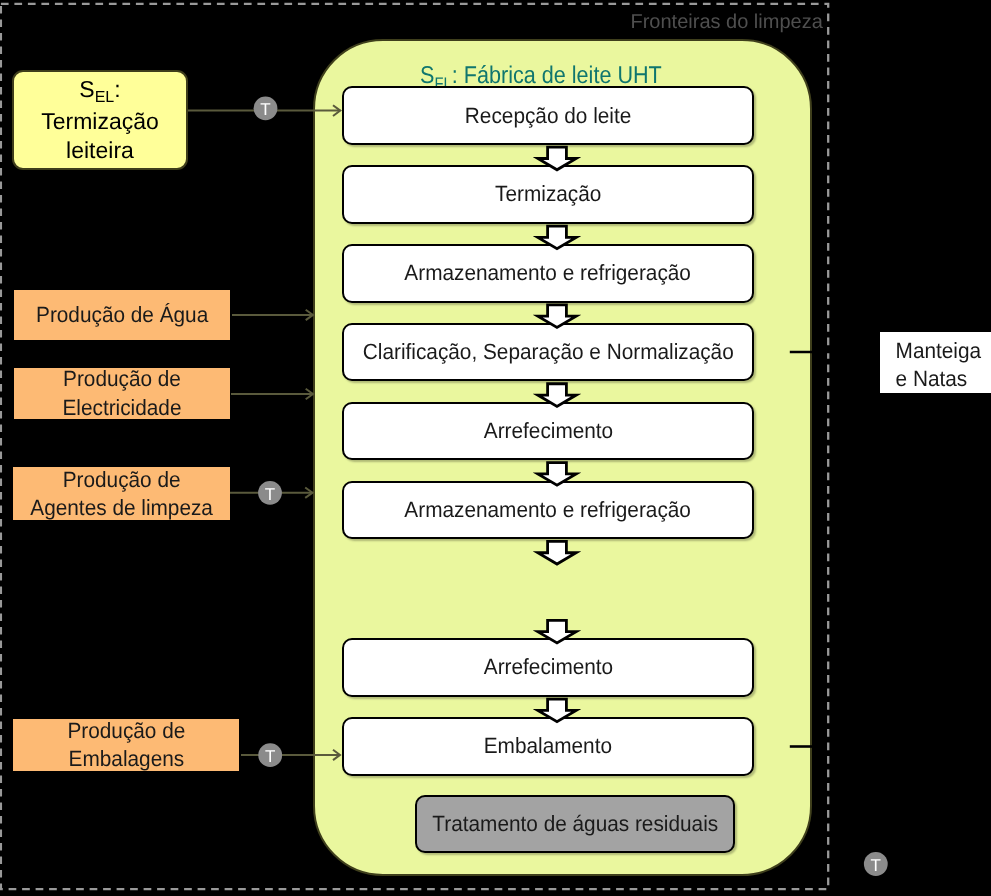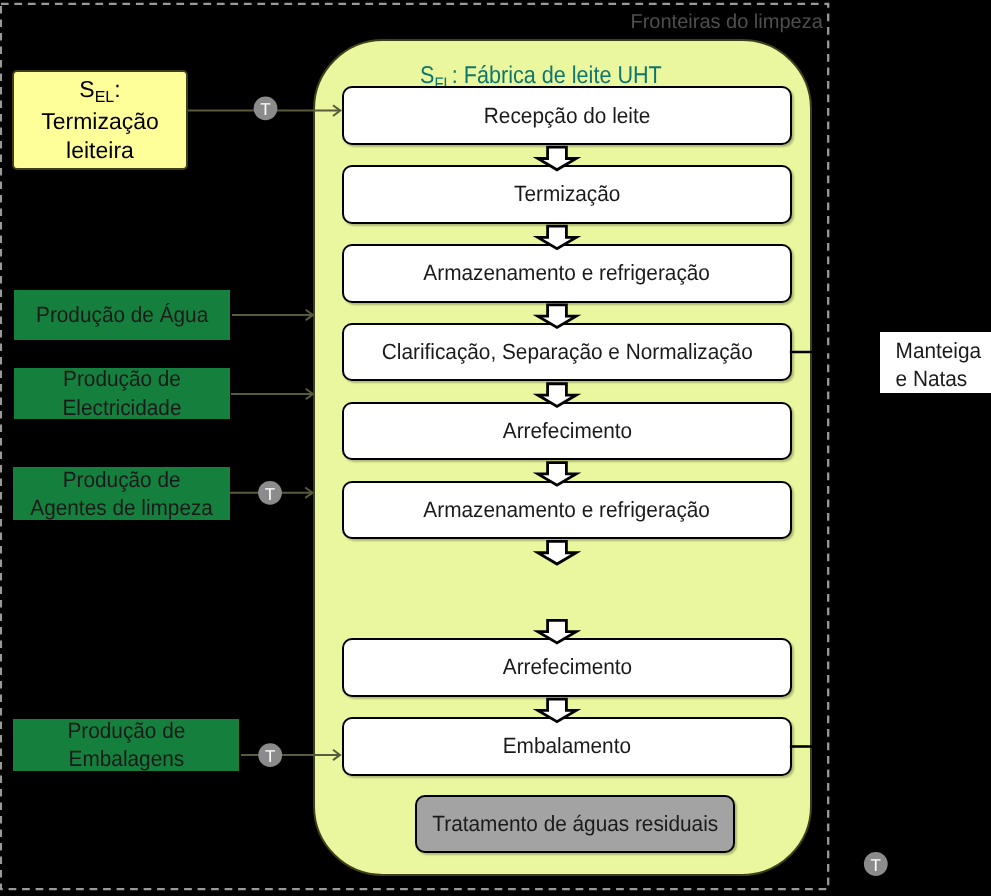--- a/index.html
+++ b/index.html
@@ -19,45 +19,45 @@
 
   
   #plant{left:313.3px;top:39.4px;width:498.7px;height:836.6px;
          background:#eaf79e;border:2px solid #3f3f1c;border-radius:70px;}
   #plant-title{left:291.7px;top:60px;width:498.7px;height:32px;
          text-align:center;font-size:24.3px;color:#0f766e;line-height:32px;white-space:nowrap;}
   #plant-title .ttl{display:inline-block;transform:scaleX(0.889);}
   #plant-title .sub{font-size:16.6px;position:relative;top:6px;}
 
   
-  .step{left:342px;width:450px;height:58.6px;
+  .step{left:342px;width:412px;height:58.6px;
         background:#ffffff;
         border:2.6px solid #000;border-radius:10px;
         display:flex;align-items:center;justify-content:center;
         box-shadow:2px 2px 2px rgba(0,0,0,0.25);}
   .step-label{font-size:22px;color:#1a1a1a;text-align:center;line-height:28px;
         white-space:nowrap;transform:scaleX(0.945);}
   .step-label.two{white-space:normal;width:420px;line-height:26.2px;}
 
   
   #waste{left:414.9px;top:794.8px;width:320.1px;height:58.2px;
          background:#a3a3a3;border:2.6px solid #000;border-radius:10px;
          display:flex;align-items:center;justify-content:center;
          box-shadow:2px 2px 2px rgba(0,0,0,0.25);}
 
   
   #farm{left:11.8px;top:69.9px;width:176.4px;height:100.4px;
-        background:#ffff99;border:2.3px solid #3f3d1b;border-radius:5px;
+        background:#ffff99;border:2.3px solid #3f3d1b;border-radius:11px;
         display:flex;flex-direction:column;align-items:center;justify-content:center;
         box-shadow:2px 2px 2px rgba(0,0,0,0.5);}
   #farm .t{font-size:23px;color:#000;line-height:29px;text-align:center;white-space:nowrap;}
   #farm .sub{font-size:16px;position:relative;top:5px;}
 
   
-  .inbox{background:#15803d;display:flex;align-items:center;justify-content:center;}
+  .inbox{background:#fdba74;display:flex;align-items:center;justify-content:center;}
   .inbox .l{font-size:22px;color:#1a1a1a;text-align:center;line-height:28.3px;white-space:nowrap;transform:scaleX(0.945);}
 
   
   #outbox{left:839.5px;top:332.1px;width:129.7px;height:61.4px;background:#fff;
           display:flex;align-items:center;margin-left:40px;}
   #outbox .l{font-size:22px;color:#1a1a1a;line-height:28px;padding-left:16.5px;white-space:nowrap;transform:scaleX(0.945) translateY(2px);transform-origin:left center;}
 
   svg.ov{position:absolute;left:0;top:0;width:991px;height:896px;overflow:visible;}
   .tcircle{fill:#8b8b8b;}
   .tletter{fill:#ffffff;font-family:"Liberation Sans",sans-serif;font-size:17px;text-anchor:middle;}

